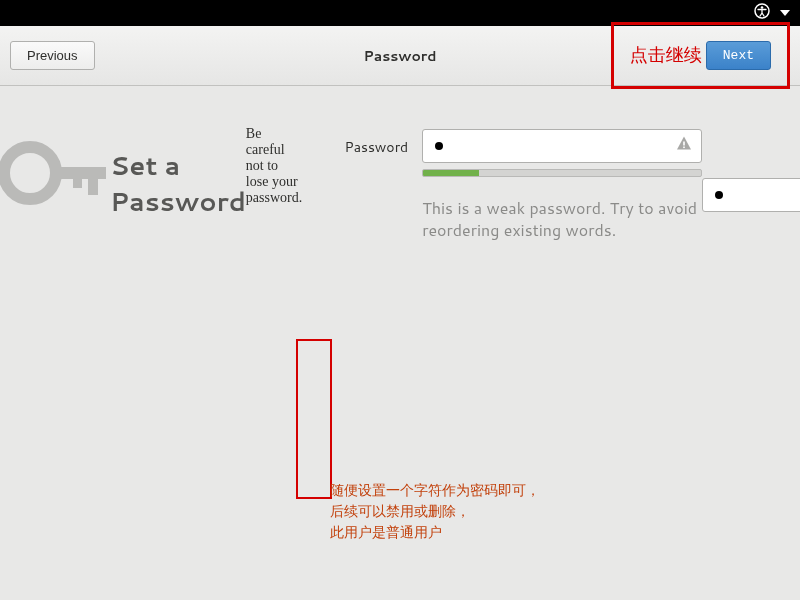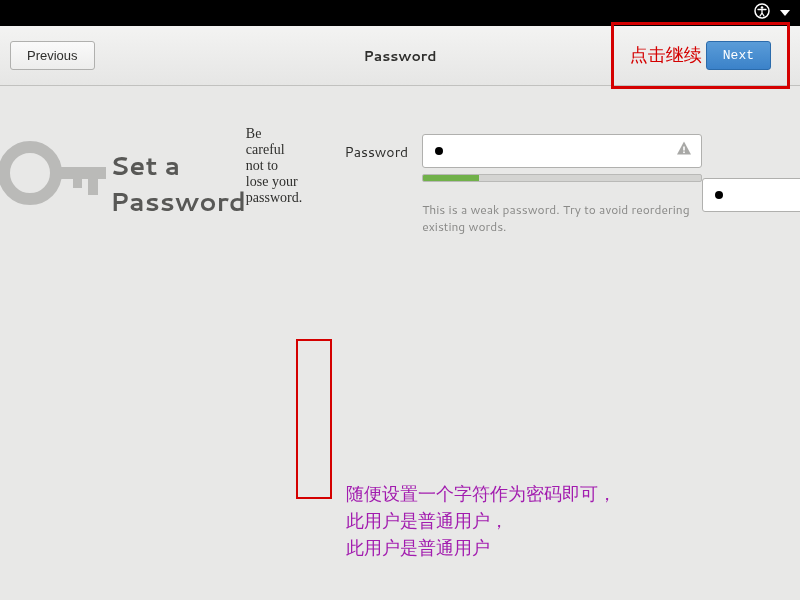--- a/index.html
+++ b/index.html
@@ -123,39 +123,39 @@
   margin-top: 6px;
   overflow: hidden;
 }
 .strength-fill {
   width: 20%;
   height: 100%;
   background: #71b14a;
 }
 .hint {
   color: #8a8a88;
-  font-size: 12px;
+  font-size: 16px;
   line-height: 1.4;
   margin-top: 20px;
 }
 .annot-fields {
   position: absolute;
   border: 2px solid #d40000;
   left: 296px;
   top: 339px;
   width: 36px;
   height: 160px;
   pointer-events: none;
 }
 .annot-lines {
   position: absolute;
-  left: 346px;
+  left: 330px;
   top: 480px;
-  color: #a21caf;
-  font-size: 18px;
+  color: #c2410c;
+  font-size: 14px;
   line-height: 1.5;
 }
 .accessibility-icon { fill: #fff; }
 .dropdown-triangle {
   width: 0; height: 0;
   border-left: 5px solid transparent;
   border-right: 5px solid transparent;
   border-top: 6px solid #fff;
 }
 </style>
@@ -226,15 +226,15 @@
         </span>
       </div>
     </div>
   </div>
 </div>
 
 <div class="annot-fields"></div>
 
 <div class="annot-lines">
   <div>随便设置一个字符作为密码即可，</div>
-  <div>此用户是普通用户，</div>
+  <div>后续可以禁用或删除，</div>
   <div>此用户是普通用户</div>
 </div>
 
 </body></html>

